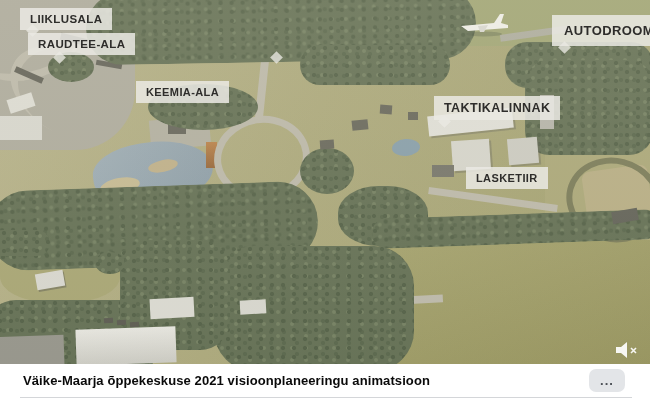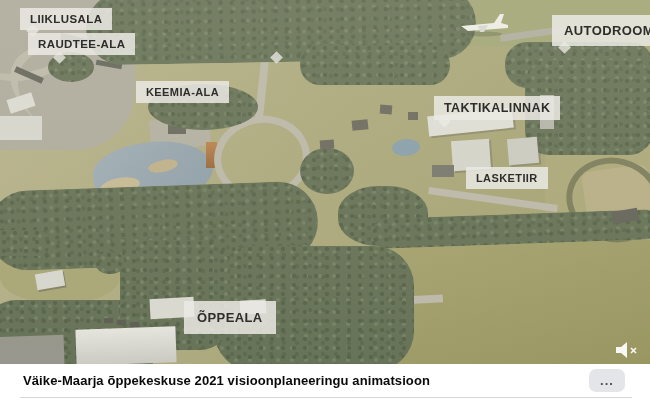--- a/index.html
+++ b/index.html
@@ -135,21 +135,20 @@
     </svg>
 
     <div class="abs haze"></div>
 
     <div class="maplabel" style="left:20px;top:8px;font-size:11.5px;">LIIKLUSALA</div>
     <div class="maplabel" style="left:28px;top:33px;font-size:11.5px;">RAUDTEE-ALA</div>
     <div class="maplabel" style="left:136px;top:64px;font-size:11px;margin-top:17px;">KEEMIA-ALA</div>
     <div class="maplabel" style="left:552px;top:15px;font-size:13px;padding:8px 12px;">AUTODROOM</div>
     <div class="maplabel" style="left:434px;top:96px;font-size:12.5px;text-align:right;">TAKTIKALINNAK</div>
     <div class="maplabel" style="left:466px;top:167px;font-size:11px;">LASKETIIR</div>
-    <div class="maplabel" style="left:184px;top:301px;font-size:13px;padding:9px 13px;">ÕPPEALA</div>
 
     <div class="pointer" style="left:28px;top:26px;"></div>
     <div class="pointer" style="left:55px;top:53px;"></div>
     <div class="pointer" style="left:272px;top:53px;"></div>
     <div class="pointer" style="left:560px;top:43px;"></div>
     <div class="pointer" style="left:440px;top:117px;"></div>
 
     <svg id="mute" viewBox="0 0 26 18">
       <path d="M1 6 h5 l6 -5 v16 l-6 -5 h-5 z" fill="#ffffff" opacity="0.92"></path>
       <path d="M16 7 l5 5 M21 7 l-5 5" stroke="#ffffff" stroke-width="1.6" opacity="0.92"></path>

